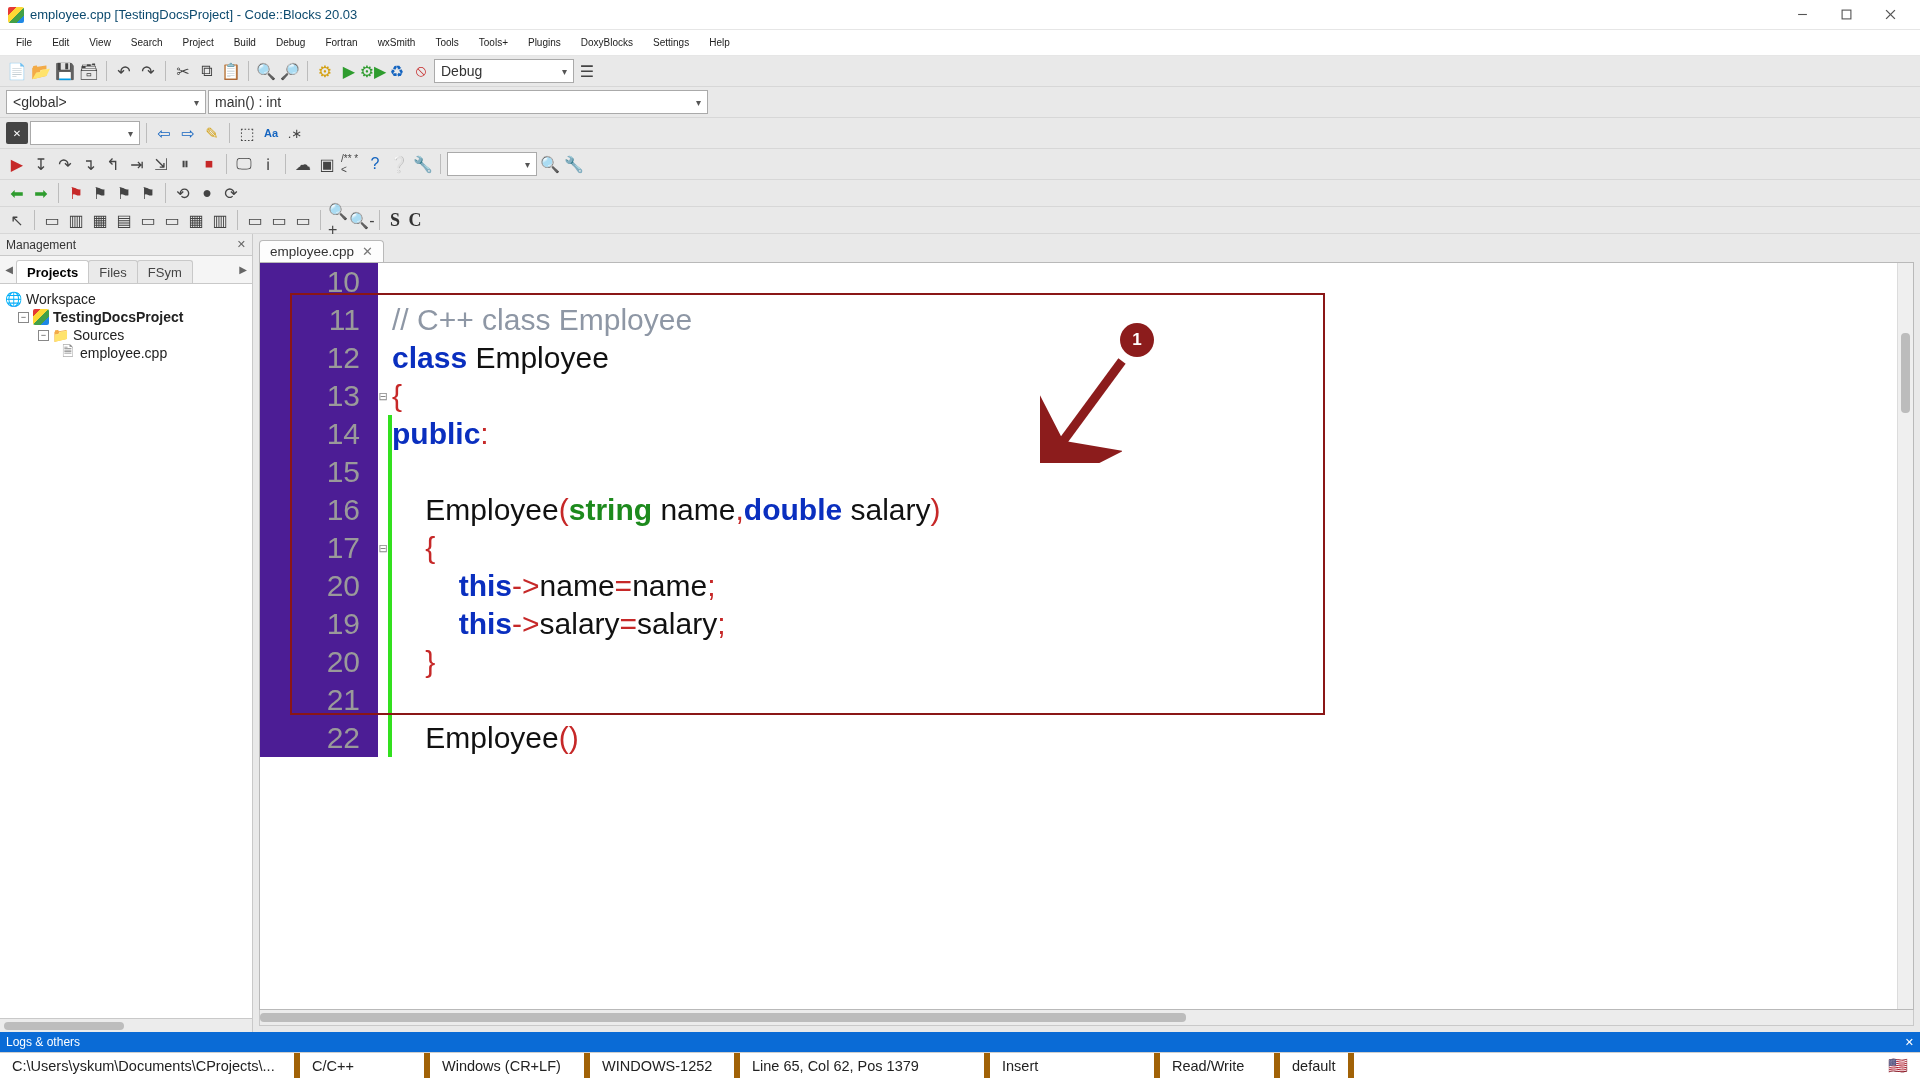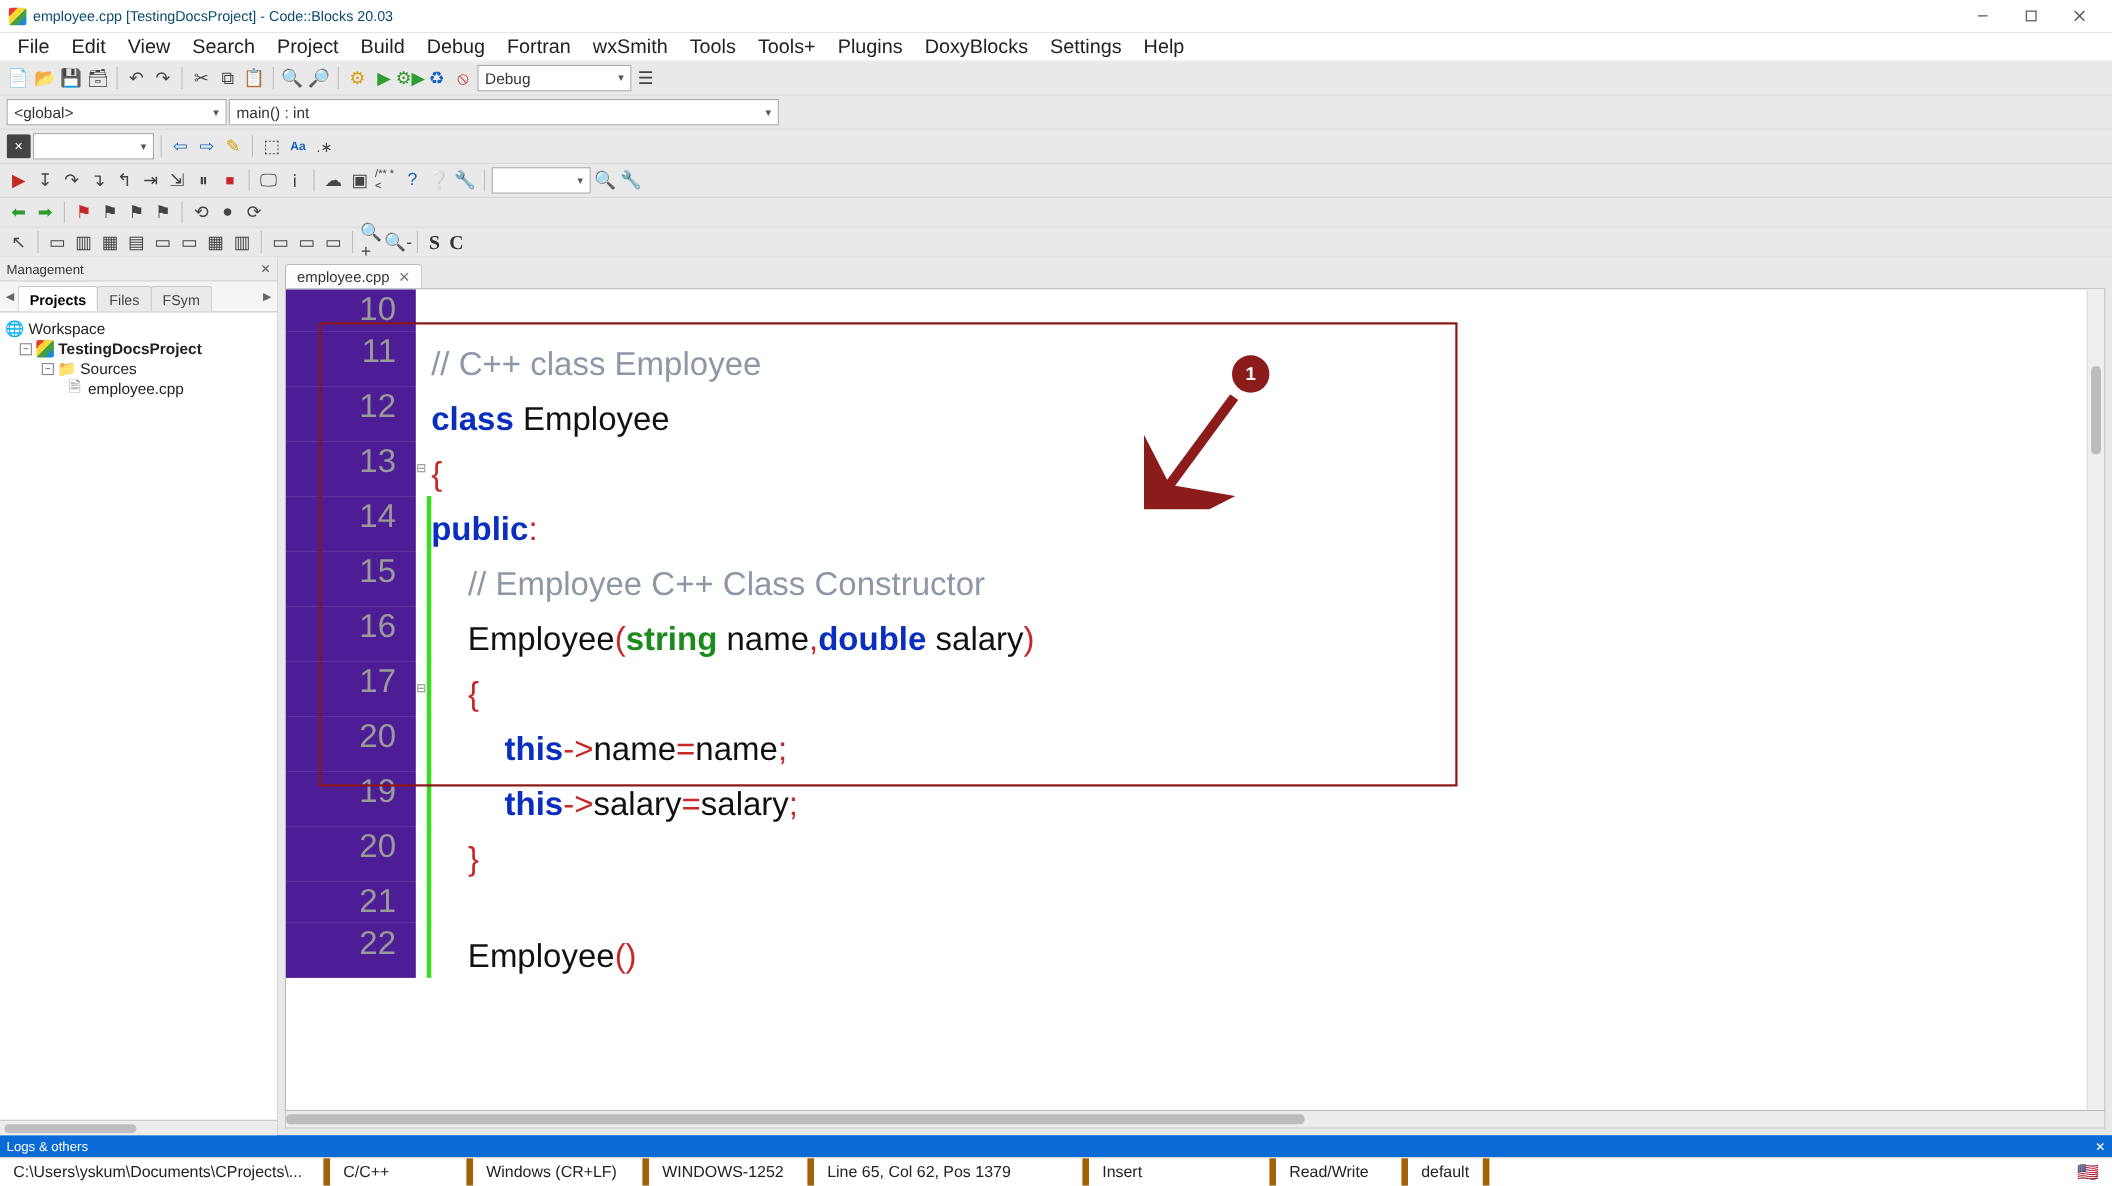--- a/index.html
+++ b/index.html
@@ -6,21 +6,21 @@
 html, body { width: 100%; height: 100%; background: #fff; overflow: hidden; }
 
 
 .titlebar { height: 30px; background: #fff; display: flex; align-items: center; padding: 0 8px; color: #0c4a6e; font-size: 13px; border-bottom: 1px solid #e6e6e6;}
 .titlebar .app-icon { width: 16px; height: 16px; margin-right: 6px; background: linear-gradient(135deg,#e53935 0 25%, #fdd835 0 50%, #43a047 0 75%, #1e88e5 0); border-radius: 2px;}
 .titlebar .spacer { flex: 1; }
 .winbtn { width: 44px; height: 30px; display: flex; align-items: center; justify-content: center; color: #555; }
 .winbtn svg { width: 11px; height: 11px; }
 
 
-.menubar { height: 26px; background: #fff; display: flex; align-items: center; padding: 0 6px; font-size: 18px; color: #222; border-bottom: 1px solid #e6e6e6;}
+.menubar { height: 26px; background: #fff; display: flex; align-items: center; padding: 0 6px; font-size: 10px; color: #222; border-bottom: 1px solid #e6e6e6;}
 .menubar .mitem { padding: 2px 10px; cursor: default; }
 
 
 .toolrow { background: #e9e9e9; display: flex; align-items: center; padding: 3px 6px; gap: 2px; border-bottom: 1px solid #d7d7d7; }
 .tbtn { width: 22px; height: 22px; display:flex; align-items:center; justify-content:center; border: 1px solid transparent; border-radius: 2px; color:#444;}
 .sep { width: 1px; height: 20px; background:#bcbcbc; margin: 0 4px;}
 .combo { height: 24px; background:#fff; border:1px solid #aaa; display:flex; align-items:center; padding: 0 6px; font-size: 14px; color:#333; position:relative;}
 .combo .caret { margin-left:auto; font-size:10px; color:#555;}
 .combo.small { width: 140px; }
 .toolrow .text-letter { font-family: Georgia, 'Times New Roman', serif; font-size: 18px; font-weight: bold; color:#333; width:18px; text-align:center;}
@@ -57,21 +57,21 @@
 .edtabs { height: 28px; display:flex; align-items:flex-end; padding: 2px 6px 0; gap:4px; background:#e9e9e9;}
 .edtab { background:#fdfdfd; border:1px solid #b9b9b9; border-bottom:none; padding:3px 10px; font-size:13.5px; border-radius:4px 4px 0 0; display:flex; align-items:center; gap:8px; color:#333;}
 .edtab .close { font-size:13px; color:#777;}
 .editor { flex:1; background:#fff; border:1px solid #b9b9b9; margin: 0 6px 0 6px; position:relative; overflow:hidden;}
 .code { font-family: "Courier New", monospace; font-size: 30px; line-height: 38px; position:relative; padding-left: 0;}
 .line { display:flex; }
 .lnum { width:118px; text-align:right; color:#9a9a9a; padding-right: 18px; user-select:none; background:#4c1d95;}
 .foldcol { width: 10px; color:#888; font-size:11px; display:flex; align-items:center; justify-content:center;}
 .changecol { width:4px;}
 .changed { background:#32e01e;}
-.codetext { white-space: pre; padding-left: 0; margin-top: 12px;}
+.codetext { white-space: pre; padding-left: 0;}
 .c-comment { color:#8e97a5;}
 .c-keyword { color:#0a2fbf; font-weight:700;}
 .c-type { color:#1d8a1d; font-weight:700;}
 .c-punct { color:#c62828;}
 .c-ident { color:#111;}
 
 
 .annot-box { position:absolute; border:2px solid #8a1616; pointer-events:none;}
 .annot-badge { position:absolute; width:34px; height:34px; border-radius:50%; background:#8c1c1c; color:#fff; font-weight:700; display:flex; align-items:center; justify-content:center; font-size:17px;}
 .annot-arrow { position:absolute; color:#8c1c1c; }
@@ -333,21 +333,21 @@
             <div class="line">
               <div class="lnum">14</div>
               <div class="foldcol"></div>
               <div class="changecol changed"></div>
               <div class="codetext"><span class="c-keyword">public</span><span class="c-punct">:</span></div>
             </div>
             <div class="line">
               <div class="lnum">15</div>
               <div class="foldcol"></div>
               <div class="changecol changed"></div>
-              <div class="codetext"><span>    </span><span class="c-comment">// Employee C++ Class Constructor</span></div>
+              <div class="codetext"><span>    </span></div>
             </div>
             <div class="line">
               <div class="lnum">16</div>
               <div class="foldcol"></div>
               <div class="changecol changed"></div>
               <div class="codetext"><span class="c-ident">    Employee</span><span class="c-punct">(</span><span class="c-type">string</span><span class="c-ident"> name</span><span class="c-punct">,</span><span class="c-keyword">double</span><span class="c-ident"> salary</span><span class="c-punct">)</span></div>
             </div>
             <div class="line">
               <div class="lnum">17</div>
               <div class="foldcol">⊟</div>

